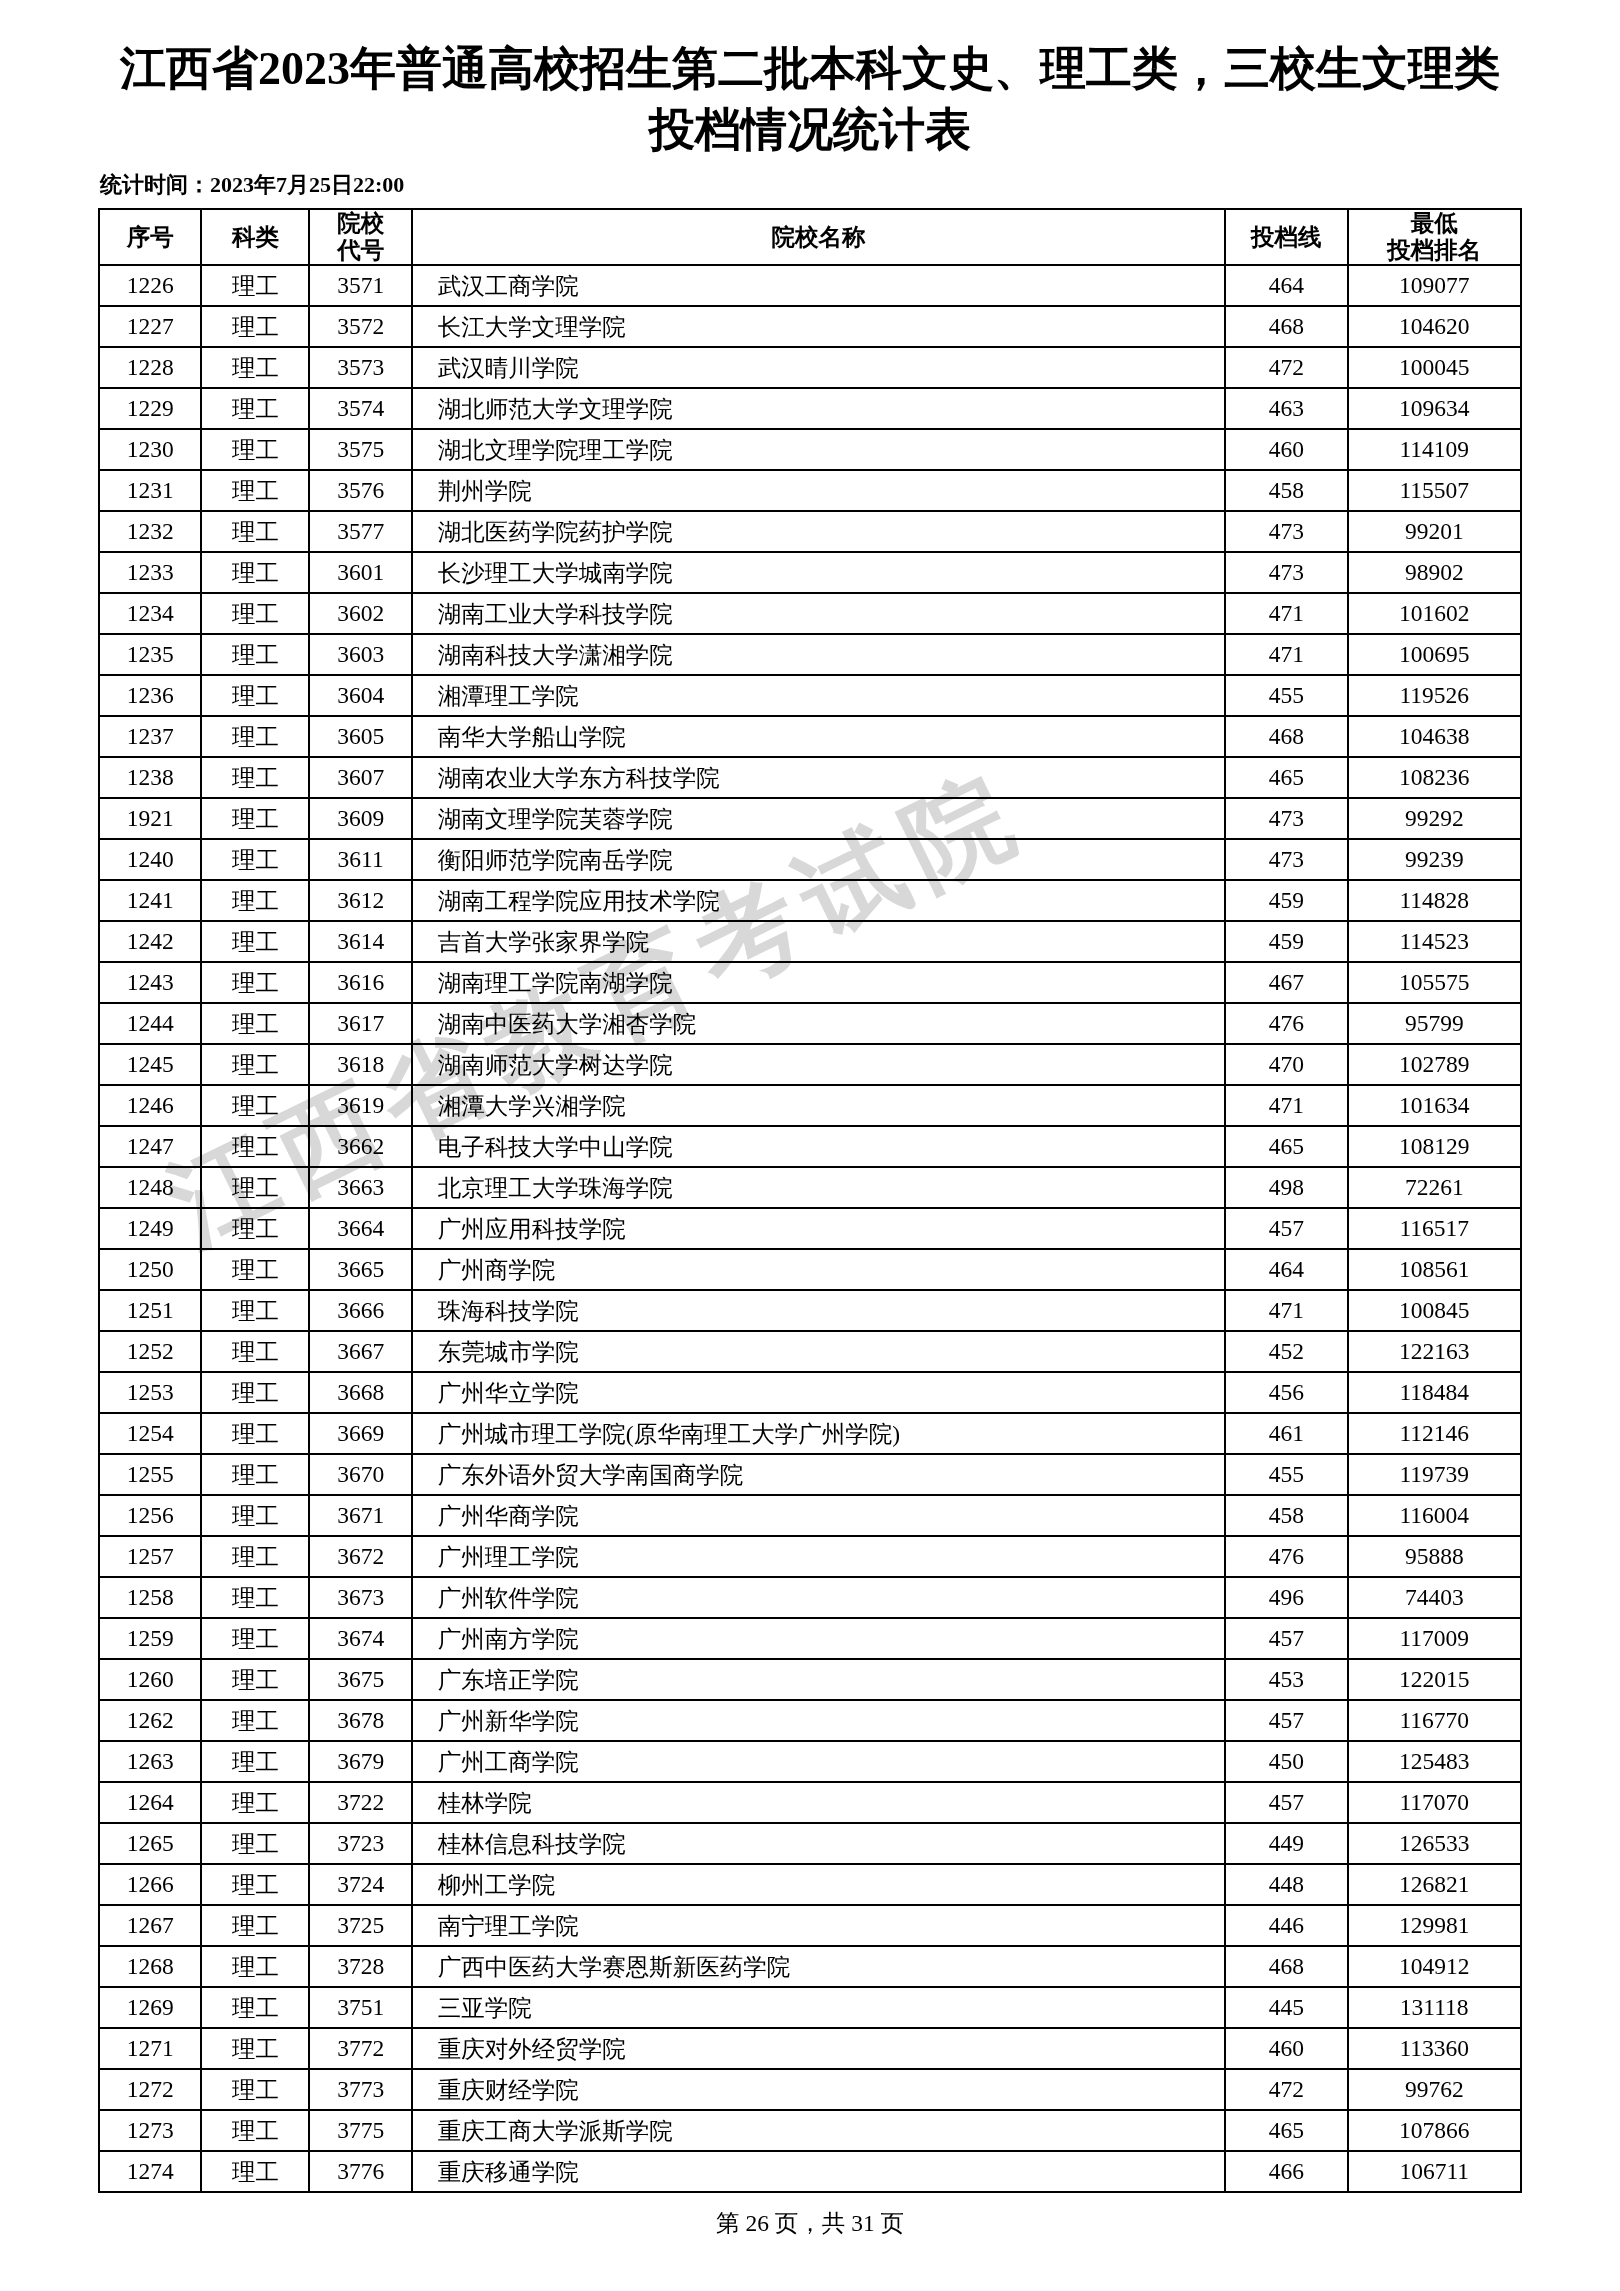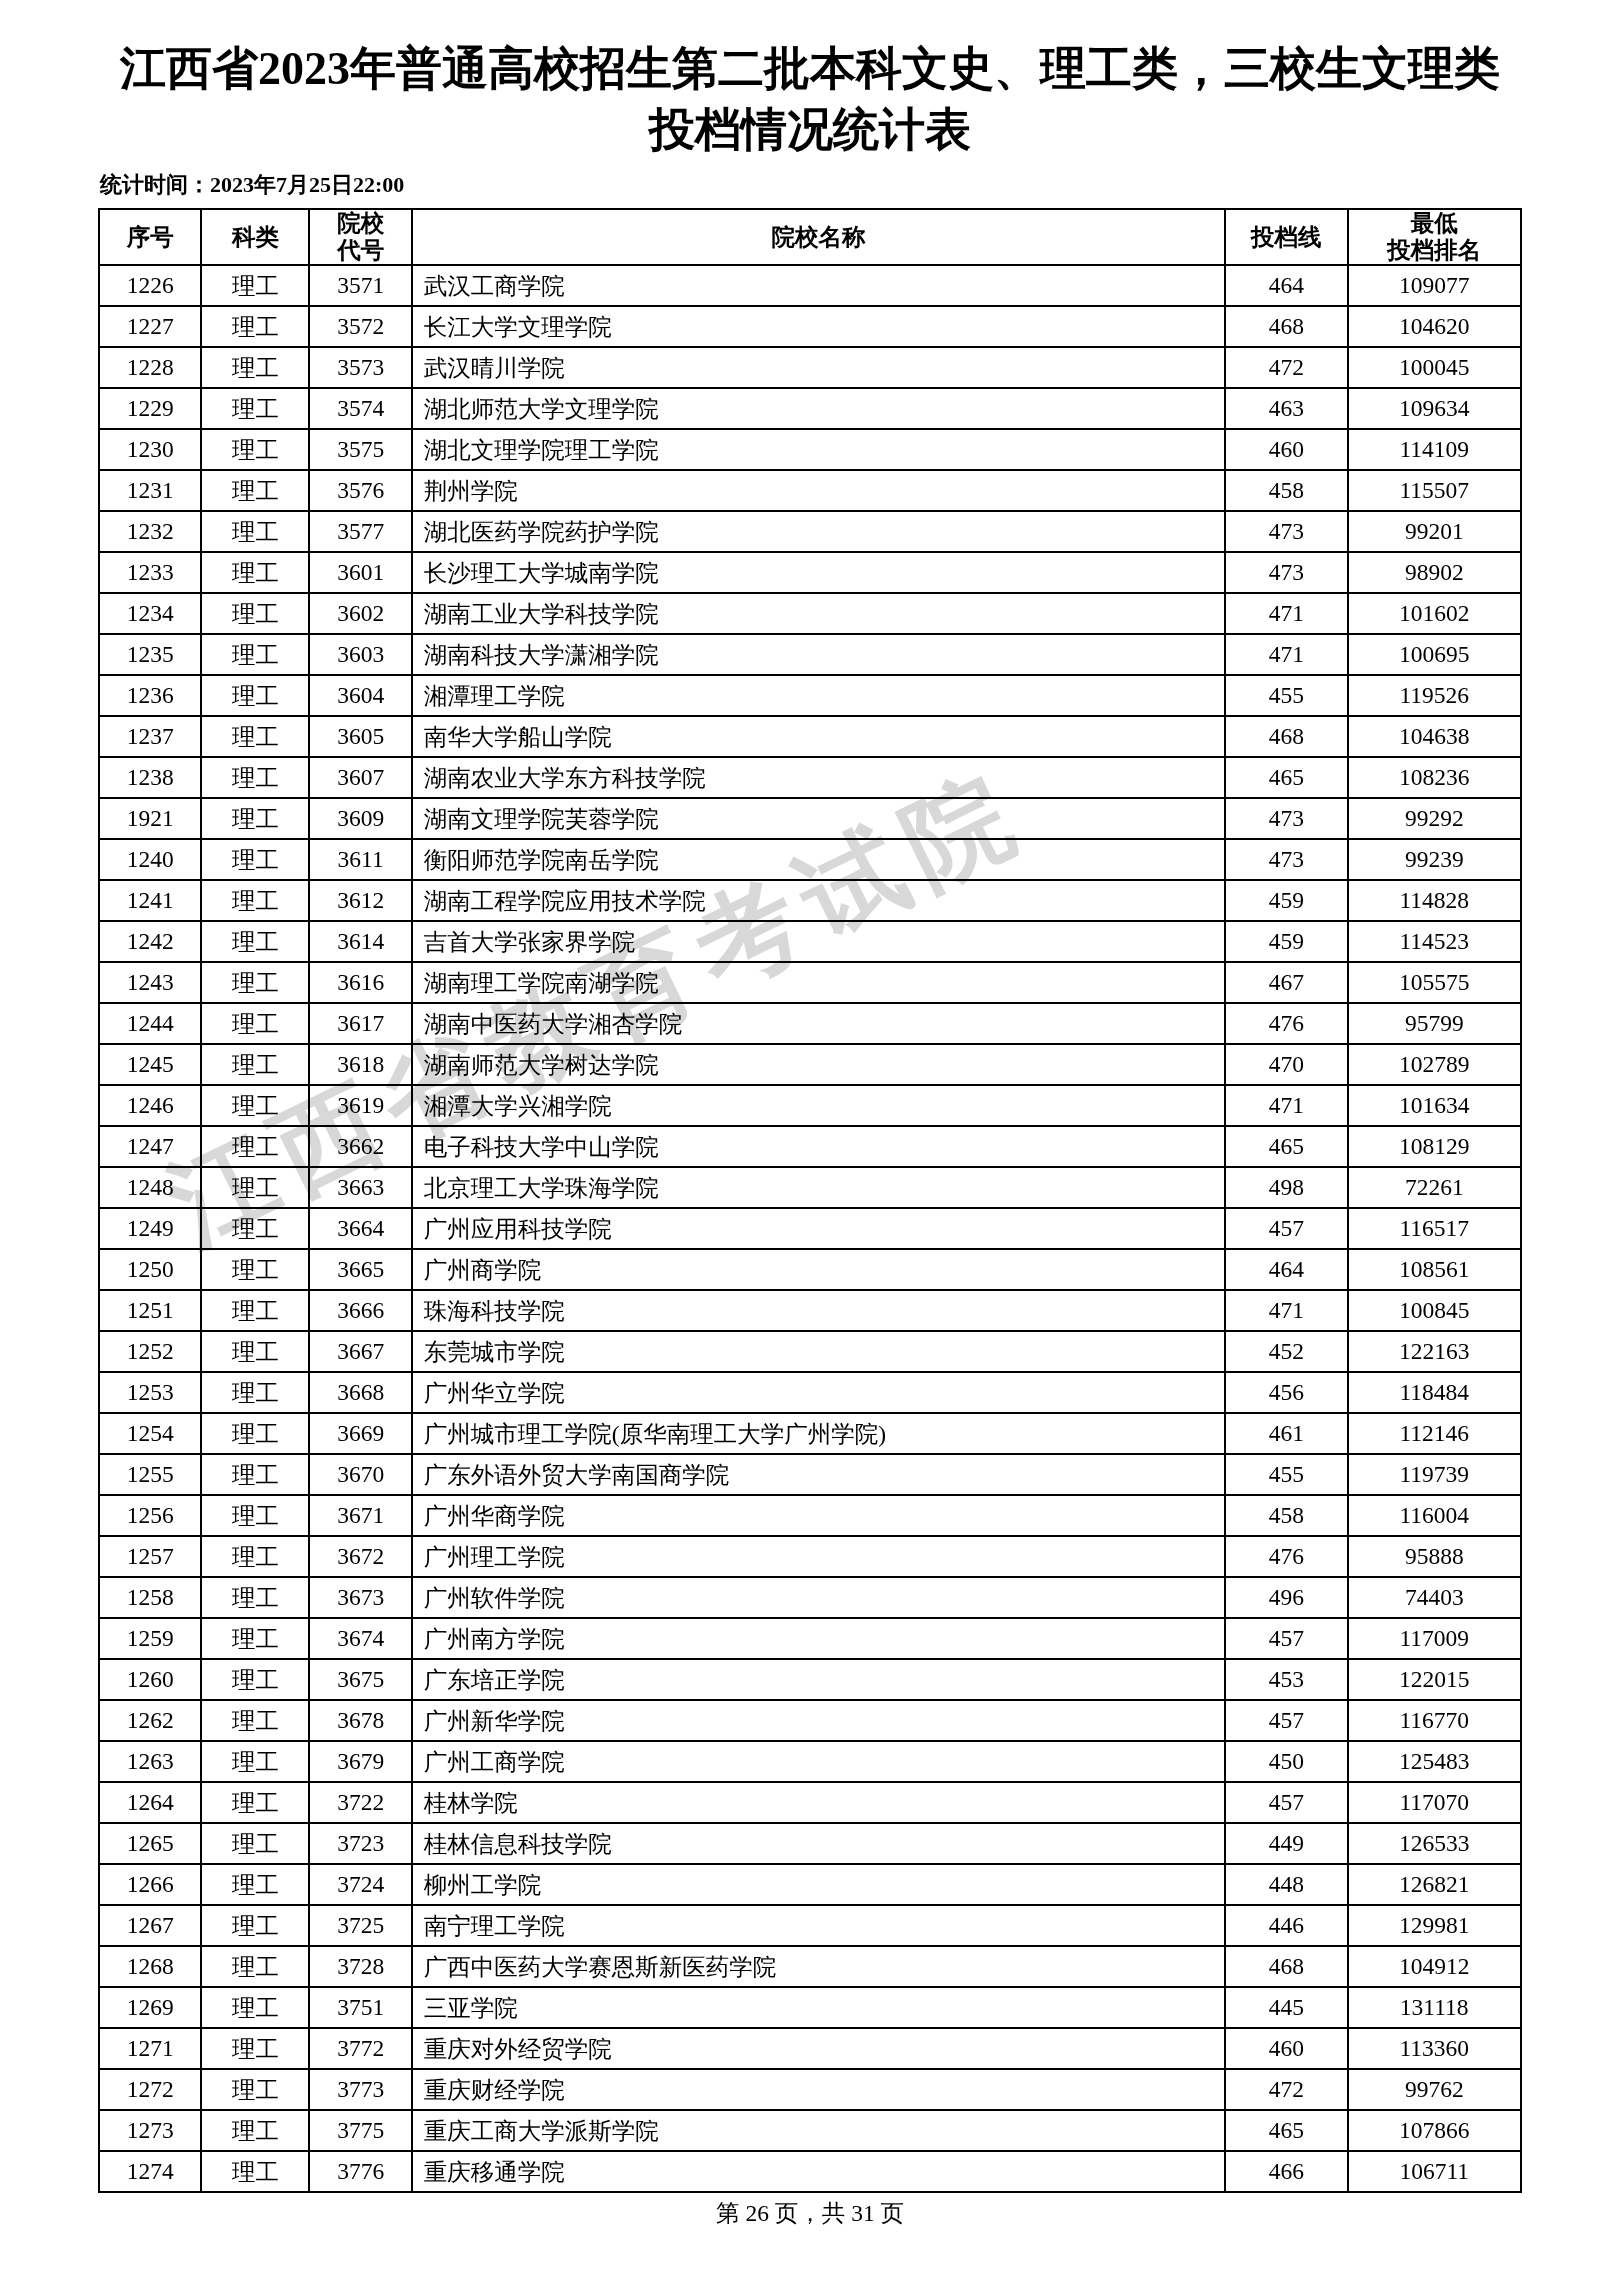--- a/index.html
+++ b/index.html
@@ -62,25 +62,25 @@
     overflow: hidden;
     white-space: nowrap;
     vertical-align: middle;
   }
   th {
     font-weight: bold;
     height: 55px;
     line-height: 1.15;
   }
   th .hline { display: block; }
-  td.name-cell-td { text-align: left; padding-left: 11px; }
+  td.name-cell-td { text-align: left; padding-left: 25px; }
   .footer {
     text-align: center;
     font-size: 23.5px;
-    margin-top: 4px;
+    margin-top: 14px;
   }
   col.c-seq   { width: 7.2%; }
   col.c-cat   { width: 7.6%; }
   col.c-code  { width: 7.2%; }
   col.c-name  { width: 57.2%; }
   col.c-score { width: 8.6%; }
   col.c-rank  { width: 12.2%; }
 </style>
 </head>
 <body>

